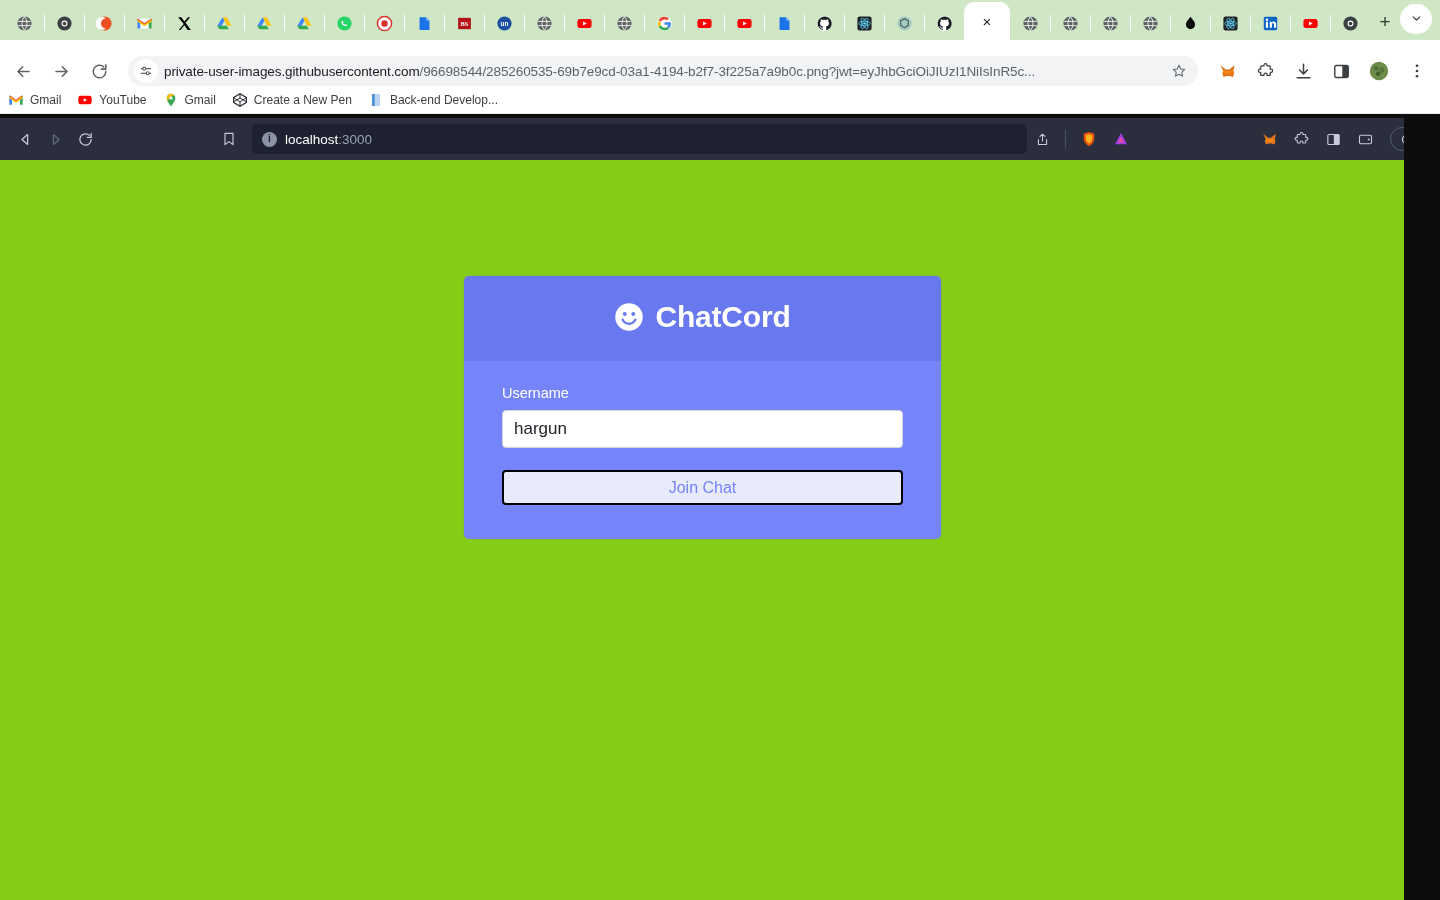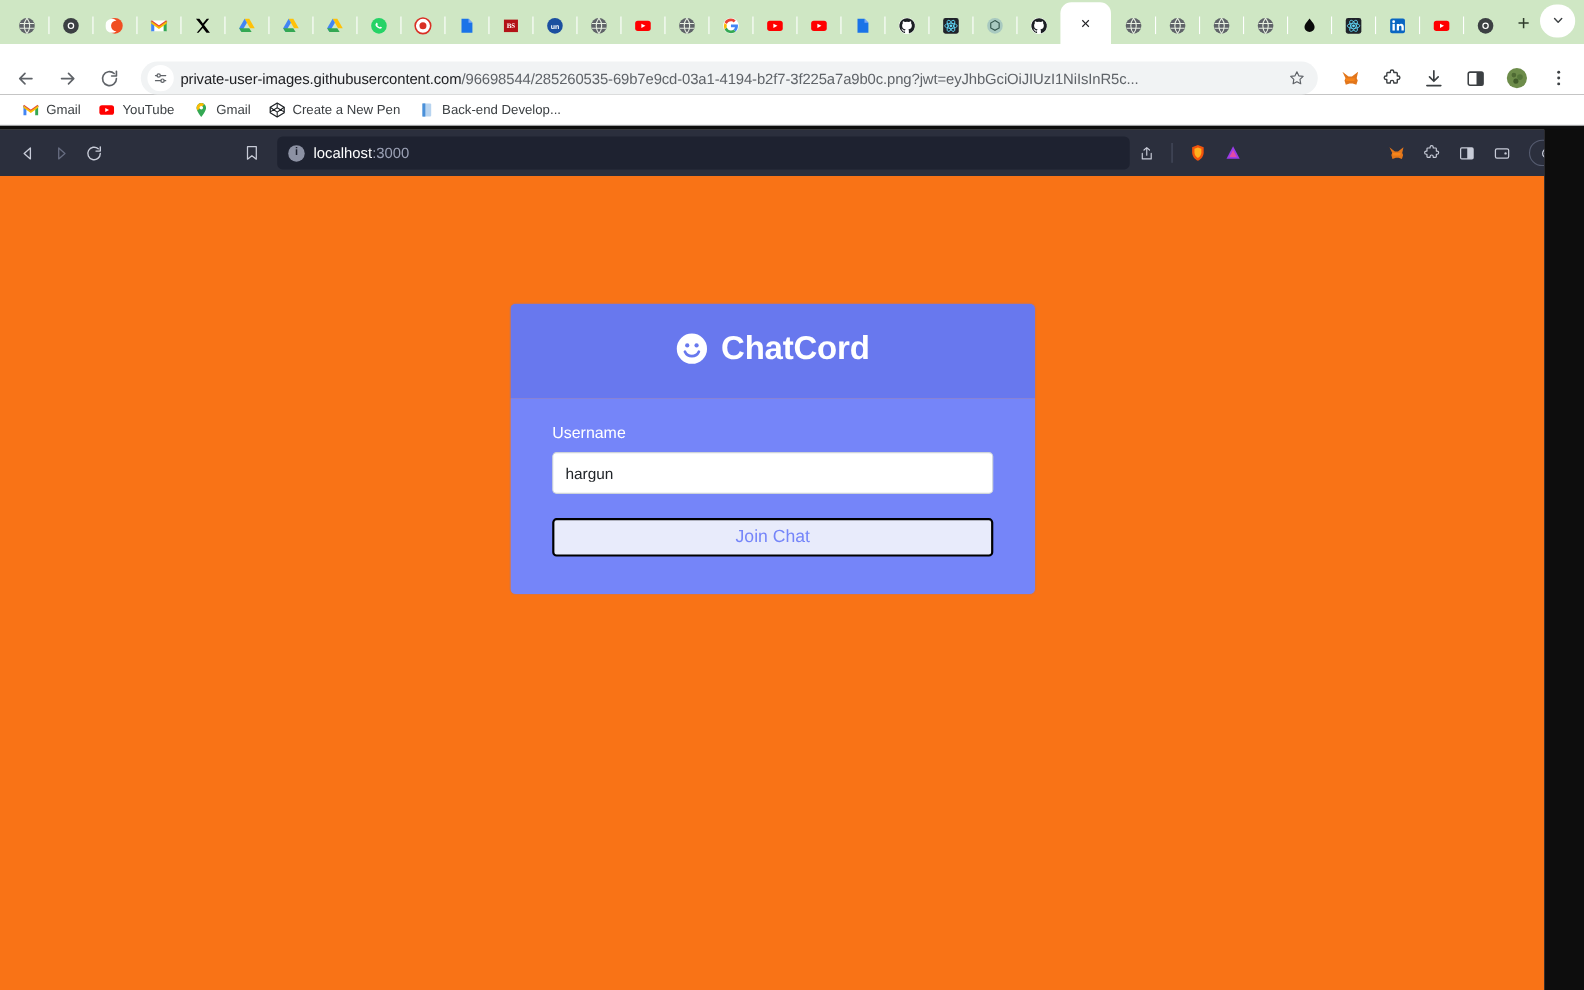--- a/index.html
+++ b/index.html
@@ -82,21 +82,21 @@
   .omni-url {
     flex: 1 1 auto; font-size: 13.5px; color: #202124;
     white-space: nowrap; overflow: hidden; letter-spacing: -0.1px;
   }
   .omni-url .dim { color: #5f6368; }
   .omni-star { flex: 0 0 22px; display:flex; align-items:center; justify-content:center; }
 
   
   .bookmarkbar {
     height: 28px; background: #ffffff;
-    display: flex; align-items: center; gap: 0px; padding-left: 12px;
+    display: flex; align-items: center; gap: 0px; padding-left: 0;
     border-bottom: 1px solid #e8eaed;
   }
   .bm {
     display: flex; align-items: center; gap: 6px;
     padding: 3px 8px; border-radius: 4px;
     font-size: 12px; color: #3c4043; white-space: nowrap;
   }
   .bm-ico { width: 16px; height: 16px; display:block; flex:0 0 16px; }
 
   
@@ -134,21 +134,21 @@
   .ib-divider { width: 1px; height: 18px; background: #4a5063; margin: 0 6px; }
   .vpn-pill {
     display:flex; align-items:center; gap: 5px;
     border: 1px solid #565c70; border-radius: 14px;
     height: 24px; padding: 0 10px; color: #d4d8e4; font-size: 12px;
     margin-left: 8px;
   }
 
   
   .viewport {
-    height: 740px; background: #f97316;
+    height: 740px; background: #84cc16;
     position: relative;
   }
 
   
   .join-container {
     position: absolute; left: 464px; top: 116px;
     width: 477px;
     border-radius: 5px; overflow: hidden;
     box-shadow: 0 0 0 1px rgba(120,125,190,0.18);
   }
@@ -163,21 +163,21 @@
   .smiley { width: 30px; height: 30px; display: block; }
   .join-main { background: #7585f9; padding: 22px 38px 34px 38px; }
   .form-label {
     display: block; color: #ffffff; font-size: 14.5px;
     margin-bottom: 9px; margin-top: 2px;
   }
   .form-control {
     width: 100%; height: 38px;
     border: 1px solid #ced4da; border-radius: 4px;
     background: #ffffff; color: #212529;
-    font-size: 14px; font-family: "Liberation Sans", sans-serif;
+    font-size: 17px; font-family: "Liberation Sans", sans-serif;
     padding: 0 11px; outline: none; display: block;
   }
   .form-group { margin-bottom: 19px; }
   select.form-control {
     appearance: none; -webkit-appearance: none;
     border: 2px solid #f0a8b8;
     box-shadow: 0 0 0 1px rgba(240,168,184,0.35);
     padding-right: 30px;
     background-image:
       linear-gradient(45deg, transparent 50%, #3c3c3c 50%),

